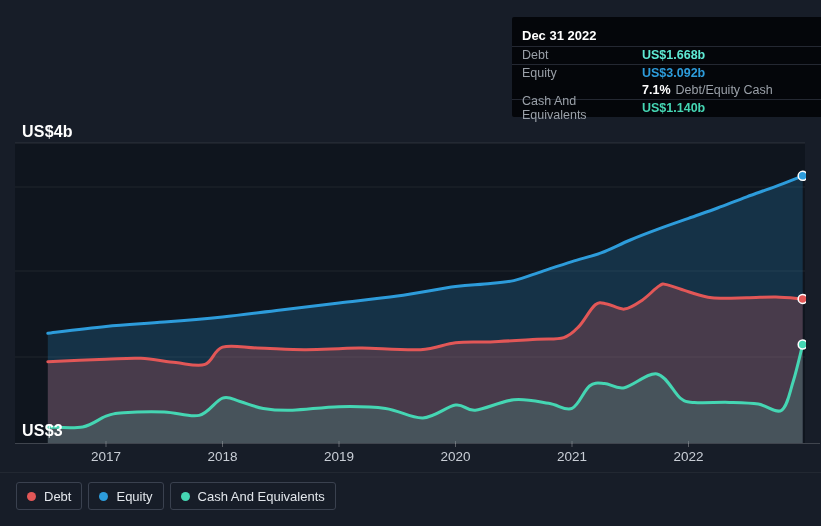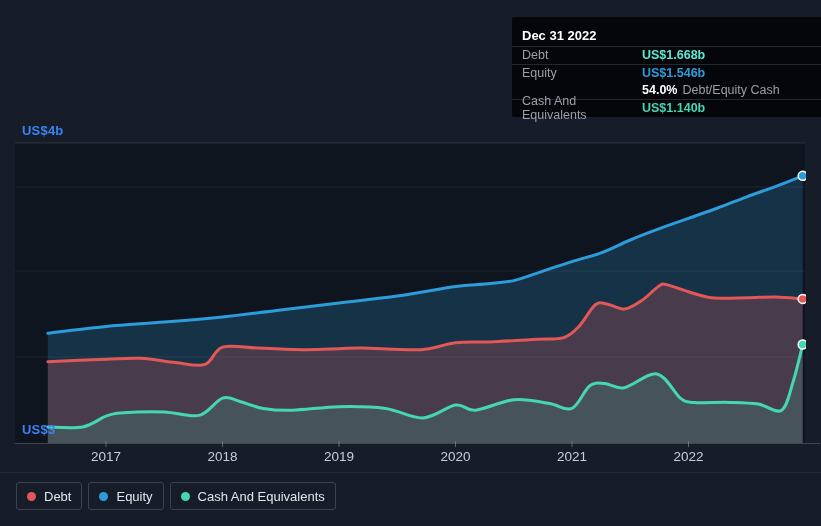--- a/index.html
+++ b/index.html
@@ -5,21 +5,21 @@
   html,body{margin:0;padding:0}
   body{
     width:821px;height:526px;overflow:hidden;position:relative;
     background:#171d28;
     font-family:"Liberation Sans","DejaVu Sans",sans-serif;
     -webkit-font-smoothing:antialiased;
   }
   .page{position:absolute;inset:0}
   svg#chart{position:absolute;left:0;top:0;display:block}
 
-  .y-label{position:absolute;left:22px;color:#3b82f6;font-size:13px;font-weight:700;letter-spacing:.2px}
+  .y-label{position:absolute;left:22px;color:#ffffff;font-size:16px;font-weight:700;letter-spacing:.2px}
   .y-label.max{top:123px}
   .y-label.min{top:422px}
 
   
   .tooltip{
     position:absolute;left:467px;top:17px;width:338px;height:100px;
     background:#04060a;border-radius:2px;box-sizing:border-box;
     font-size:12.5px;color:#9aa0a8;padding-top:8px;margin-left:45px;
   }
   .tt-head{height:21px;line-height:21px;padding:0 10px;color:#ffffff;font-weight:700;font-size:13px}
@@ -83,25 +83,25 @@
   <div class="y-label min">US$3</div>
 
   <div class="tooltip">
     <div class="tt-head">Dec 31 2022</div>
     <div class="tt-row sep">
       <span class="tt-label">Debt</span>
       <span class="tt-value" style="color: #5eead4;">US$1.668b</span>
     </div>
     <div class="tt-row sep">
       <span class="tt-label">Equity</span>
-      <span class="tt-value" style="color: rgb(45, 156, 219);">US$1.546b</span>
+      <span class="tt-value" style="color: rgb(45, 156, 219);">US$3.092b</span>
     </div>
     <div class="tt-row">
       <span class="tt-label"></span>
-      <span class="tt-ratio-val">54.0%</span>
+      <span class="tt-ratio-val">7.1%</span>
       <span>Debt/Equity Cash</span>
     </div>
     <div class="tt-row sep">
       <span class="tt-label">Cash And Equivalents</span>
       <span class="tt-value" style="color: rgb(69, 214, 179); text-align: right;">US$1.140b</span>
     </div>
   </div>
 
   <div class="legend">
     <button class="legend-btn">

